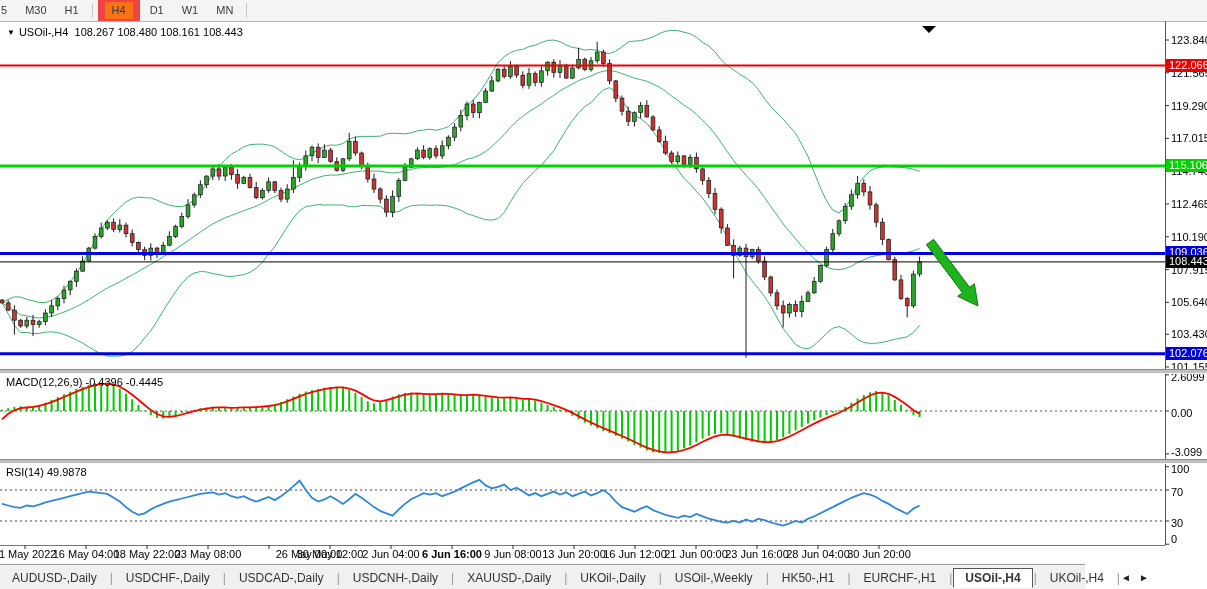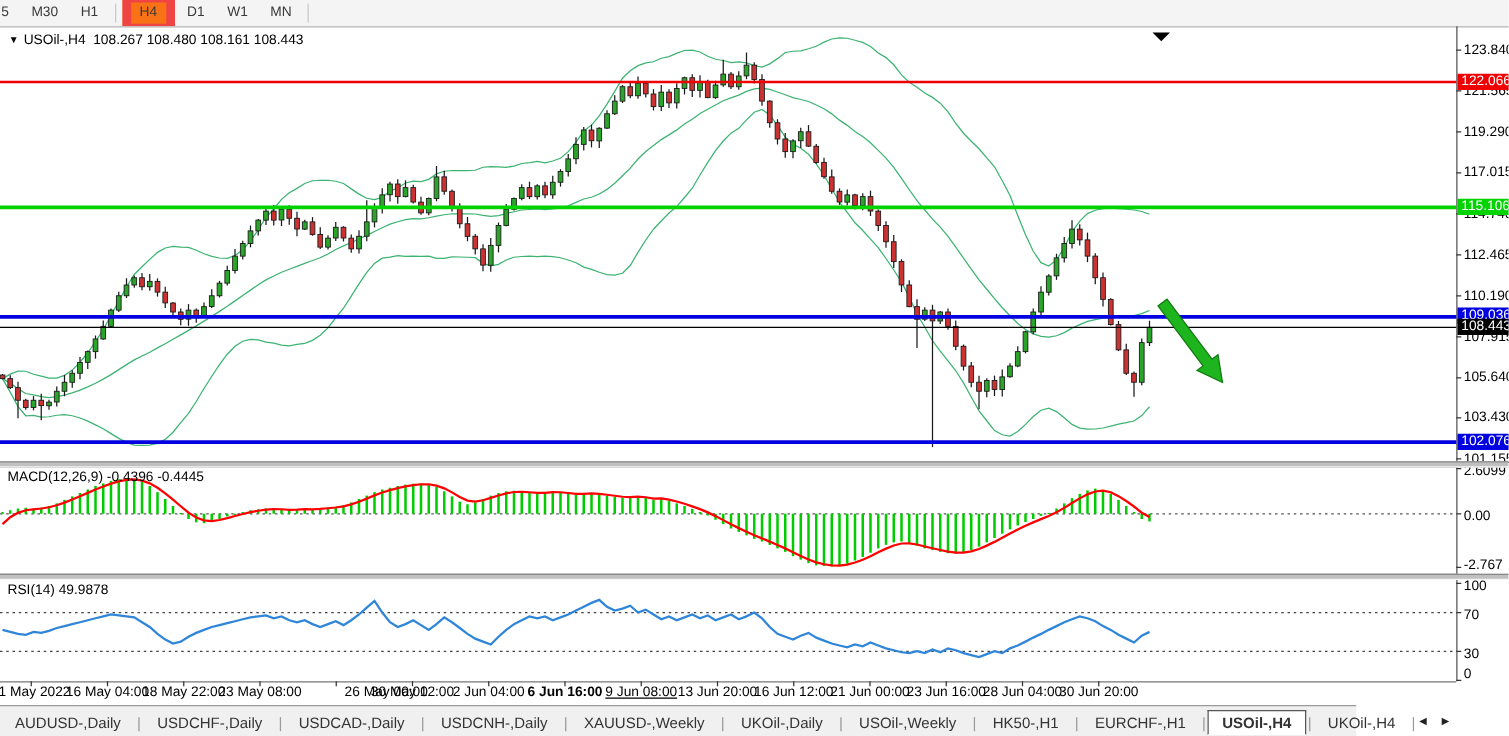--- a/index.html
+++ b/index.html
@@ -570,36 +570,36 @@
         <div class="ylab" style="top: 275.35px;">105.640</div>
         <div class="ylab" style="top: 307.206px;">103.430</div>
         <div class="ylab" style="top: 340px;">101.155</div>
         <div class="plabel" style="top: 37.5719px; background: rgb(238, 0, 0);">122.066</div>
         <div class="plabel" style="top: 137.899px; background: rgb(0, 211, 0);">115.106</div>
         <div class="plabel" style="top: 225.397px; background: rgb(0, 0, 224);">109.036</div>
         <div class="plabel" style="top: 233.945px; background: rgb(0, 0, 0);">108.443</div>
         <div class="plabel" style="top: 325.724px; background: rgb(0, 0, 224);">102.076</div>
         <div class="ylab" style="top: 349.853px;">2.6099</div>
         <div class="ylab" style="top: 386px;">0.00</div>
-        <div class="ylab" style="top: 424.921px;">-2.767</div>
+        <div class="ylab" style="top: 424.921px;">-3.099</div>
         <div class="ylab" style="top: 442px;">100</div>
         <div class="ylab" style="top: 465px;">70</div>
         <div class="ylab" style="top: 496px;">30</div>
         <div class="ylab" style="top: 512px;">0</div>
       </div>
     <div id="time-labels">
         <div class="xlab" style="left: -18px;">11 May 2022</div>
         <div class="xlab" style="left: 43px;">16 May 04:00</div>
         <div class="xlab" style="left: 104px;">18 May 22:00</div>
         <div class="xlab" style="left: 165px;">23 May 08:00</div>
         <div class="xlab" style="left: 226px; margin-left: 40px;">26 May 00:00</div>
         <div class="xlab" style="left: 287px;">30 May 12:00</div>
         <div class="xlab" style="left: 348px;">2 Jun 04:00</div>
         <div class="xlab" style="left: 409px; font-weight: bold;">6 Jun 16:00</div>
-        <div class="xlab" style="left: 470px; text-decoration: underline;">9 Jun 08:00</div>
+        <div class="xlab" style="left: 470px;">9 Jun 08:00</div>
         <div class="xlab" style="left: 531px;">13 Jun 20:00</div>
         <div class="xlab" style="left: 592px;">16 Jun 12:00</div>
         <div class="xlab" style="left: 653px;">21 Jun 00:00</div>
         <div class="xlab" style="left: 714px;">23 Jun 16:00</div>
         <div class="xlab" style="left: 775px;">28 Jun 04:00</div>
         <div class="xlab" style="left: 836px;">30 Jun 20:00</div>
       </div>
   </div>
 
   <div class="sep" style="top:369px"></div>
@@ -607,21 +607,21 @@
 
   <div id="tabbar">
       <span class="tab">AUDUSD-,Daily</span>
       <span class="tabsep">|</span>
       <span class="tab">USDCHF-,Daily</span>
       <span class="tabsep">|</span>
       <span class="tab">USDCAD-,Daily</span>
       <span class="tabsep">|</span>
       <span class="tab">USDCNH-,Daily</span>
       <span class="tabsep">|</span>
-      <span class="tab">XAUUSD-,Weekly</span>
+      <span class="tab">XAUUSD-,Daily</span>
       <span class="tabsep">|</span>
       <span class="tab">UKOil-,Daily</span>
       <span class="tabsep">|</span>
       <span class="tab">USOil-,Weekly</span>
       <span class="tabsep">|</span>
       <span class="tab">HK50-,H1</span>
       <span class="tabsep">|</span>
       <span class="tab">EURCHF-,H1</span>
       <span class="tabsep">|</span>
       <span class="tab active">USOil-,H4</span>

